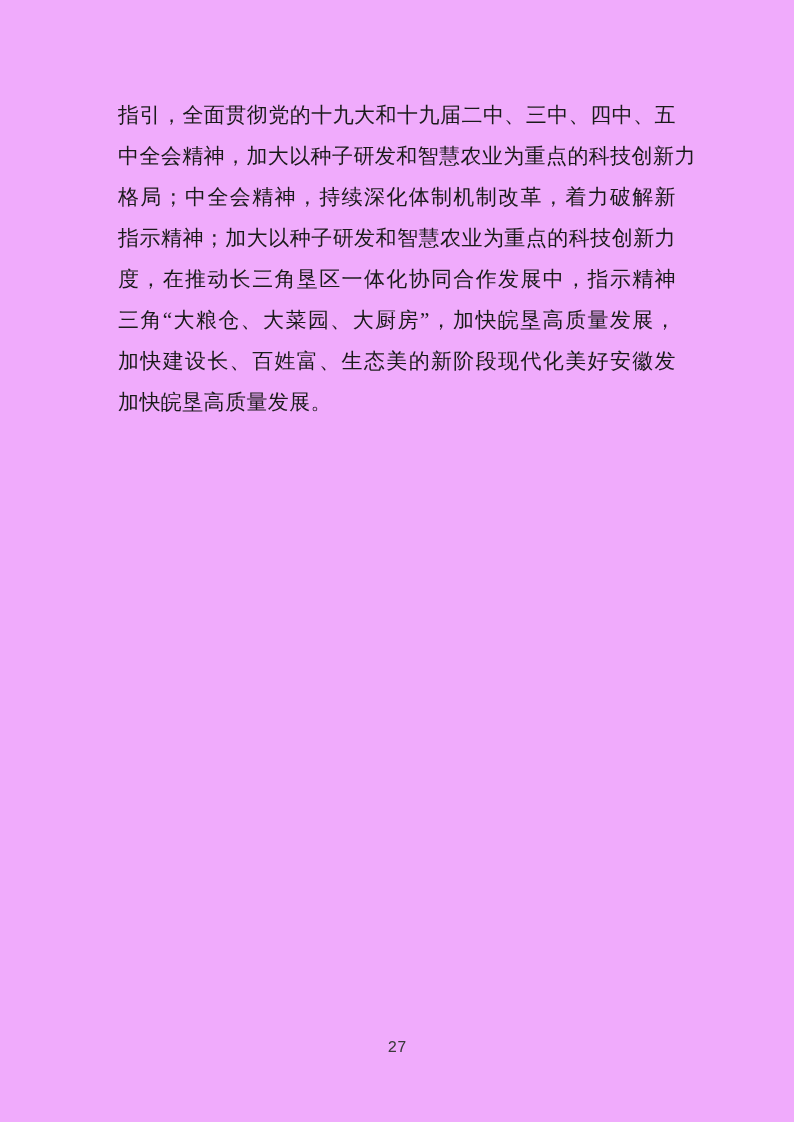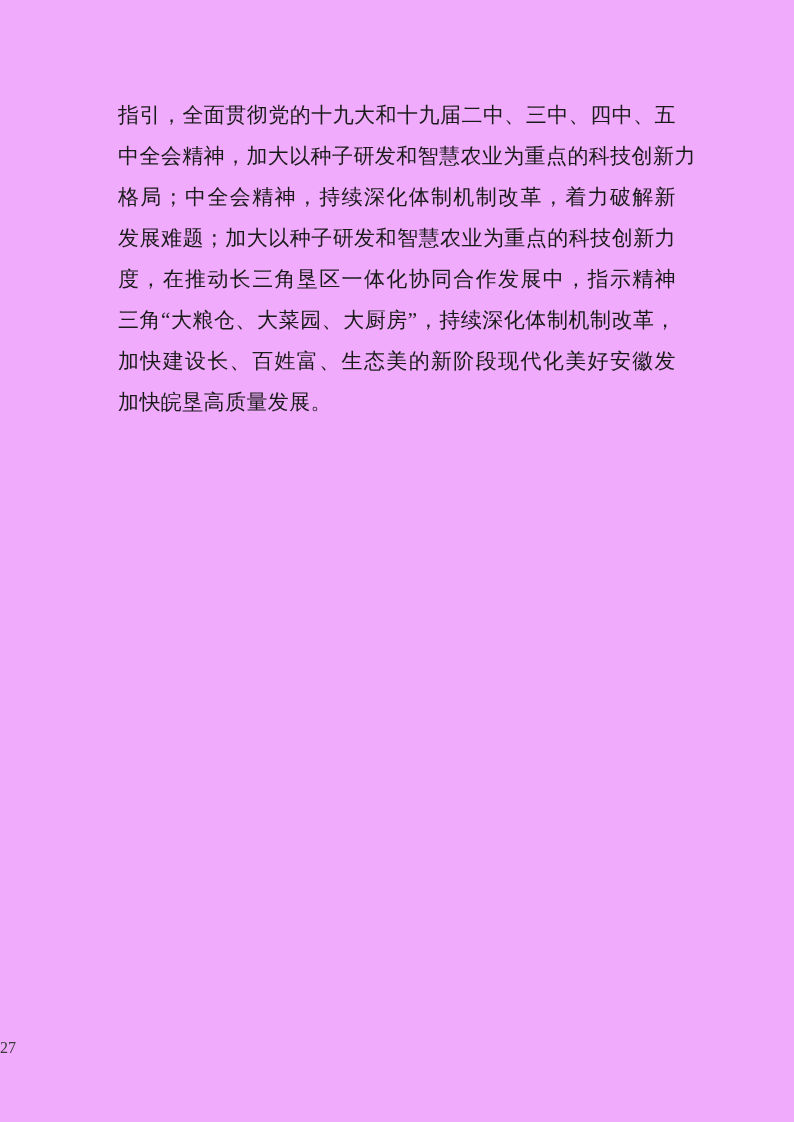--- a/index.html
+++ b/index.html
@@ -32,38 +32,38 @@
   }
   .body-line:last-child {
     text-align-last: left;
     letter-spacing: 0.4px;
   }
   .page-number {
     position: absolute;
     left: 0;
     top: 1038px;
     width: 794px;
-    text-align: left;
+    text-align: center;
     font-size: 16px;
     line-height: 20px;
     color: #3a3a3a;
-    font-family: Liberation Serif, serif;
+    font-family: Liberation Mono, monospace;
   }
 </style>
 </head>
 <body>
 
 <div class="page">
 
   <div class="text-block">
     <div class="body-line">指引，全面贯彻党的十九大和十九届二中、三中、四中、五</div>
     <div class="body-line">中全会精神，加大以种子研发和智慧农业为重点的科技创新力</div>
     <div class="body-line">格局；中全会精神，持续深化体制机制改革，着力破解新</div>
-    <div class="body-line">发展难题；加大以种子研发和智慧农业为重点的科技创新力</div>
+    <div class="body-line">指示精神；加大以种子研发和智慧农业为重点的科技创新力</div>
     <div class="body-line">度，在推动长三角垦区一体化协同合作发展中，指示精神</div>
-    <div class="body-line">三角“大粮仓、大菜园、大厨房”，持续深化体制机制改革，</div>
+    <div class="body-line">三角“大粮仓、大菜园、大厨房”，加快皖垦高质量发展，</div>
     <div class="body-line">加快建设长、百姓富、生态美的新阶段现代化美好安徽发</div>
     <div class="body-line">加快皖垦高质量发展。</div>
   </div>
 
   <div class="page-number">27</div>
 
 </div>
 
 </body></html>

